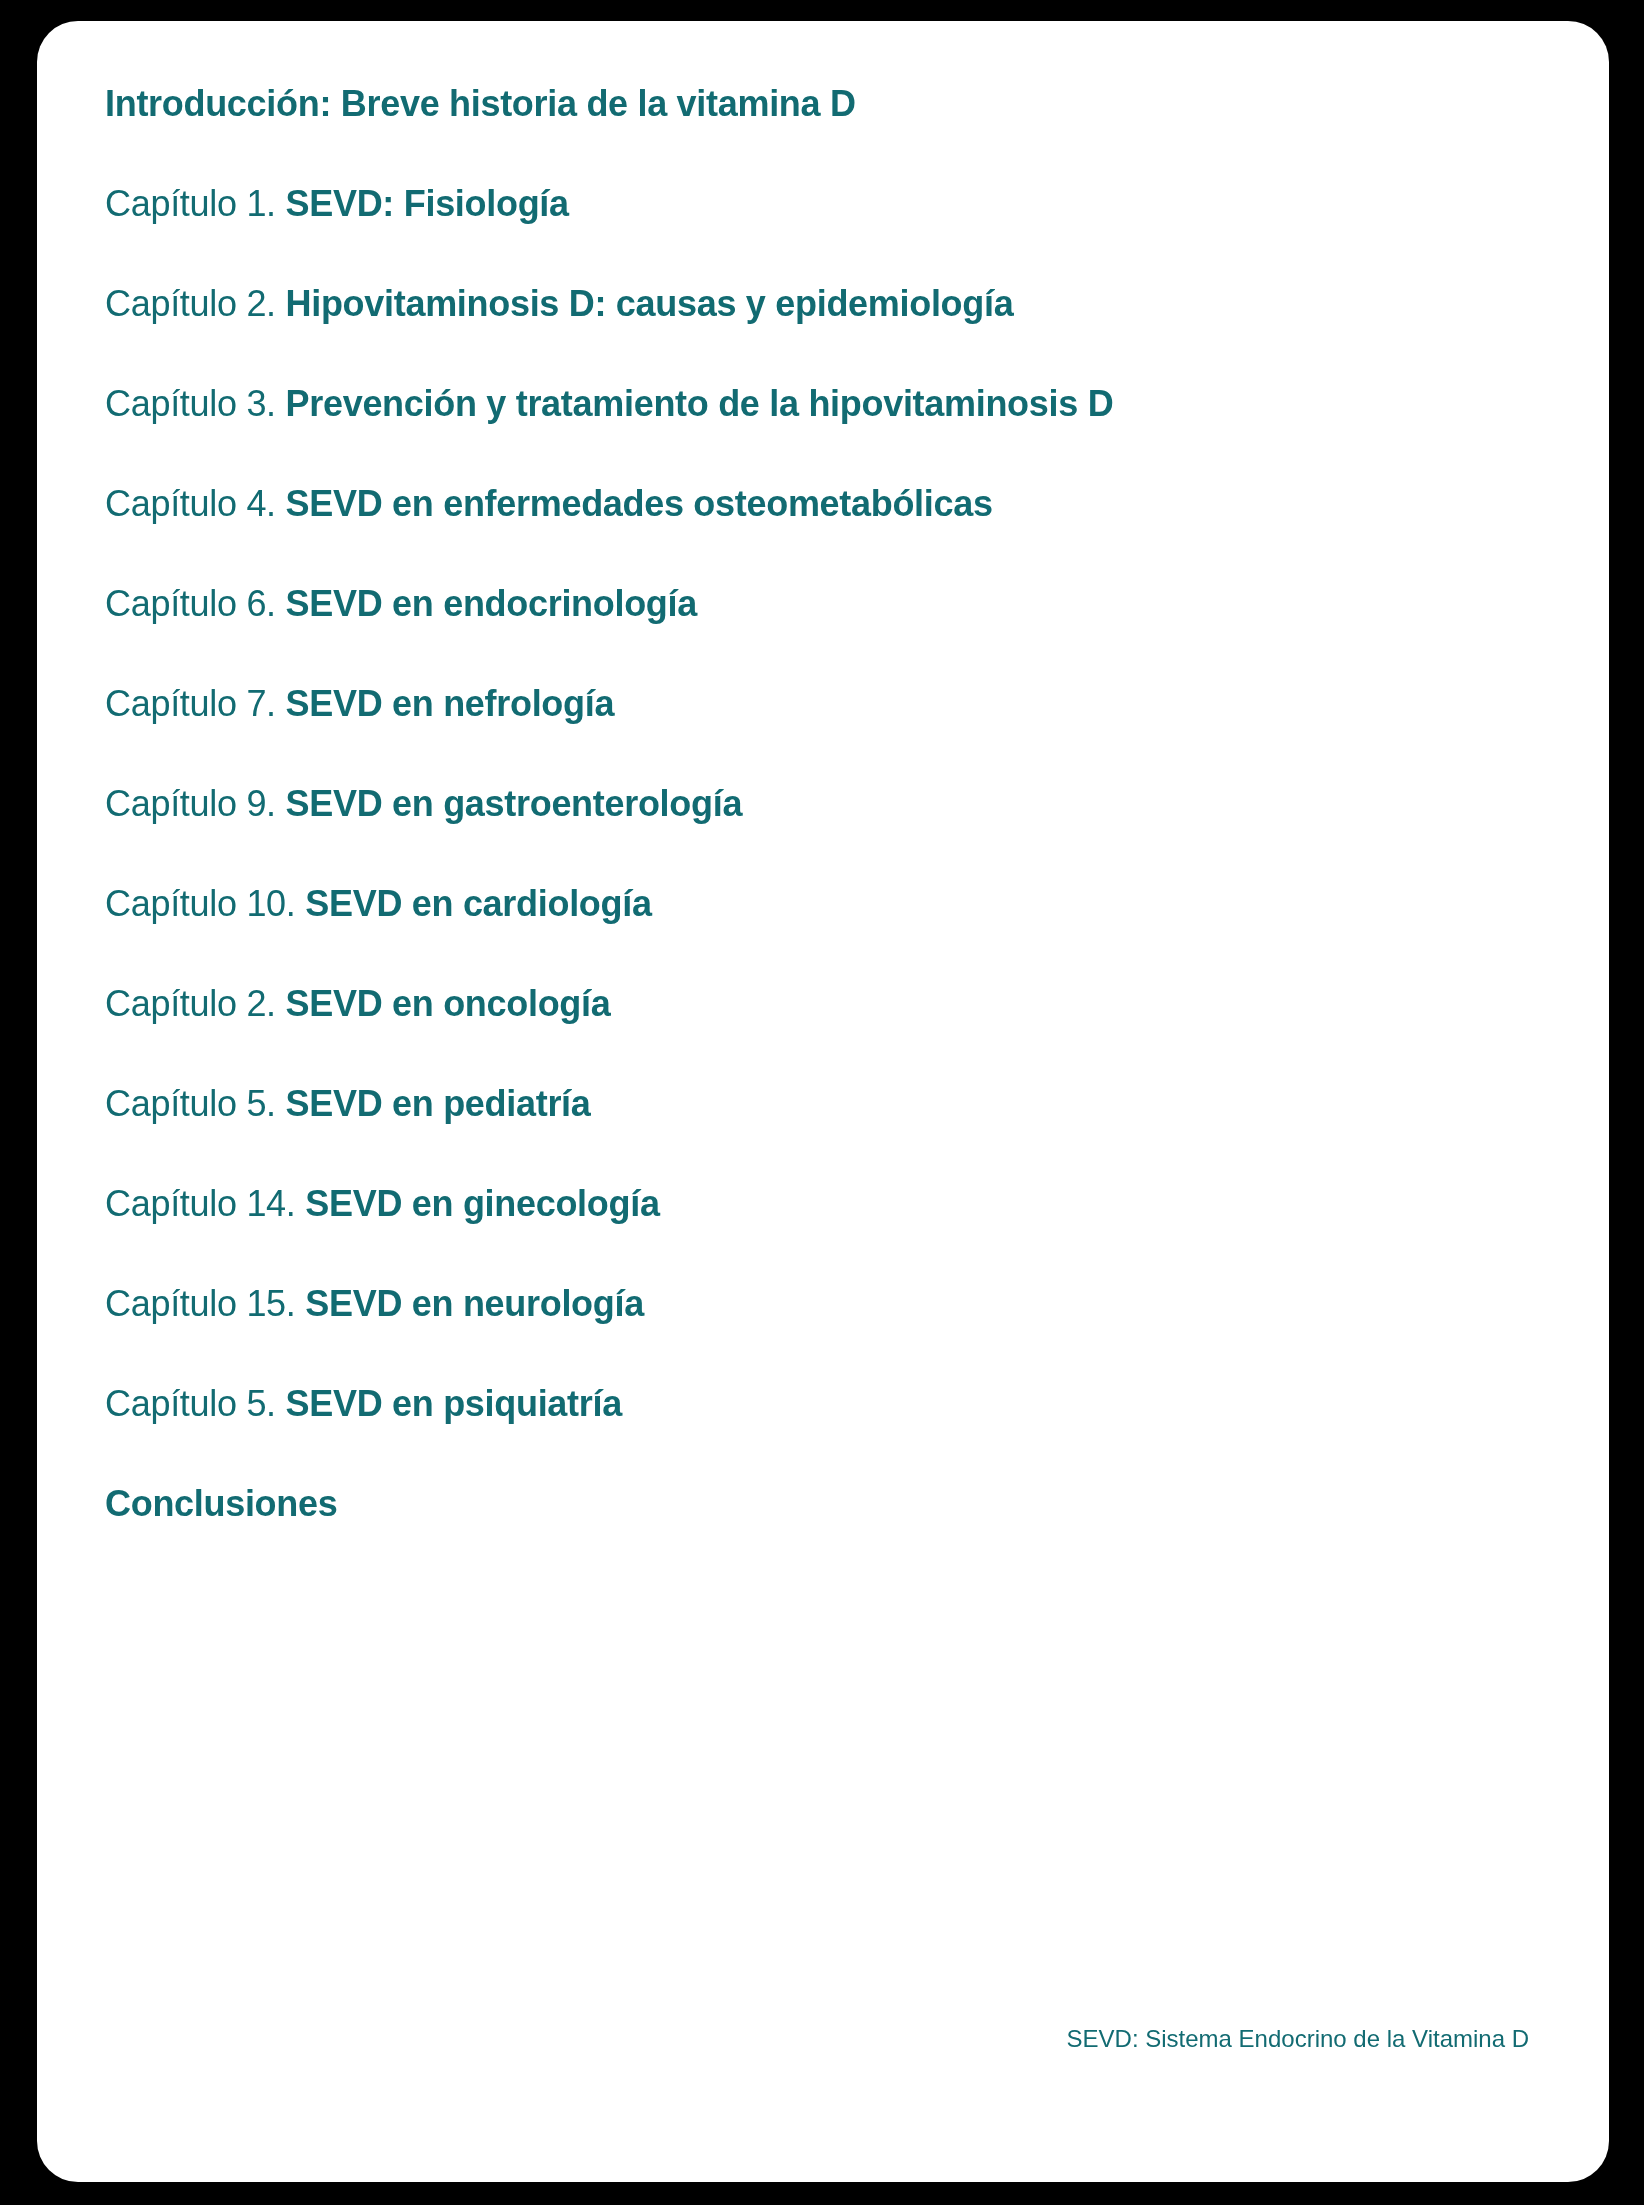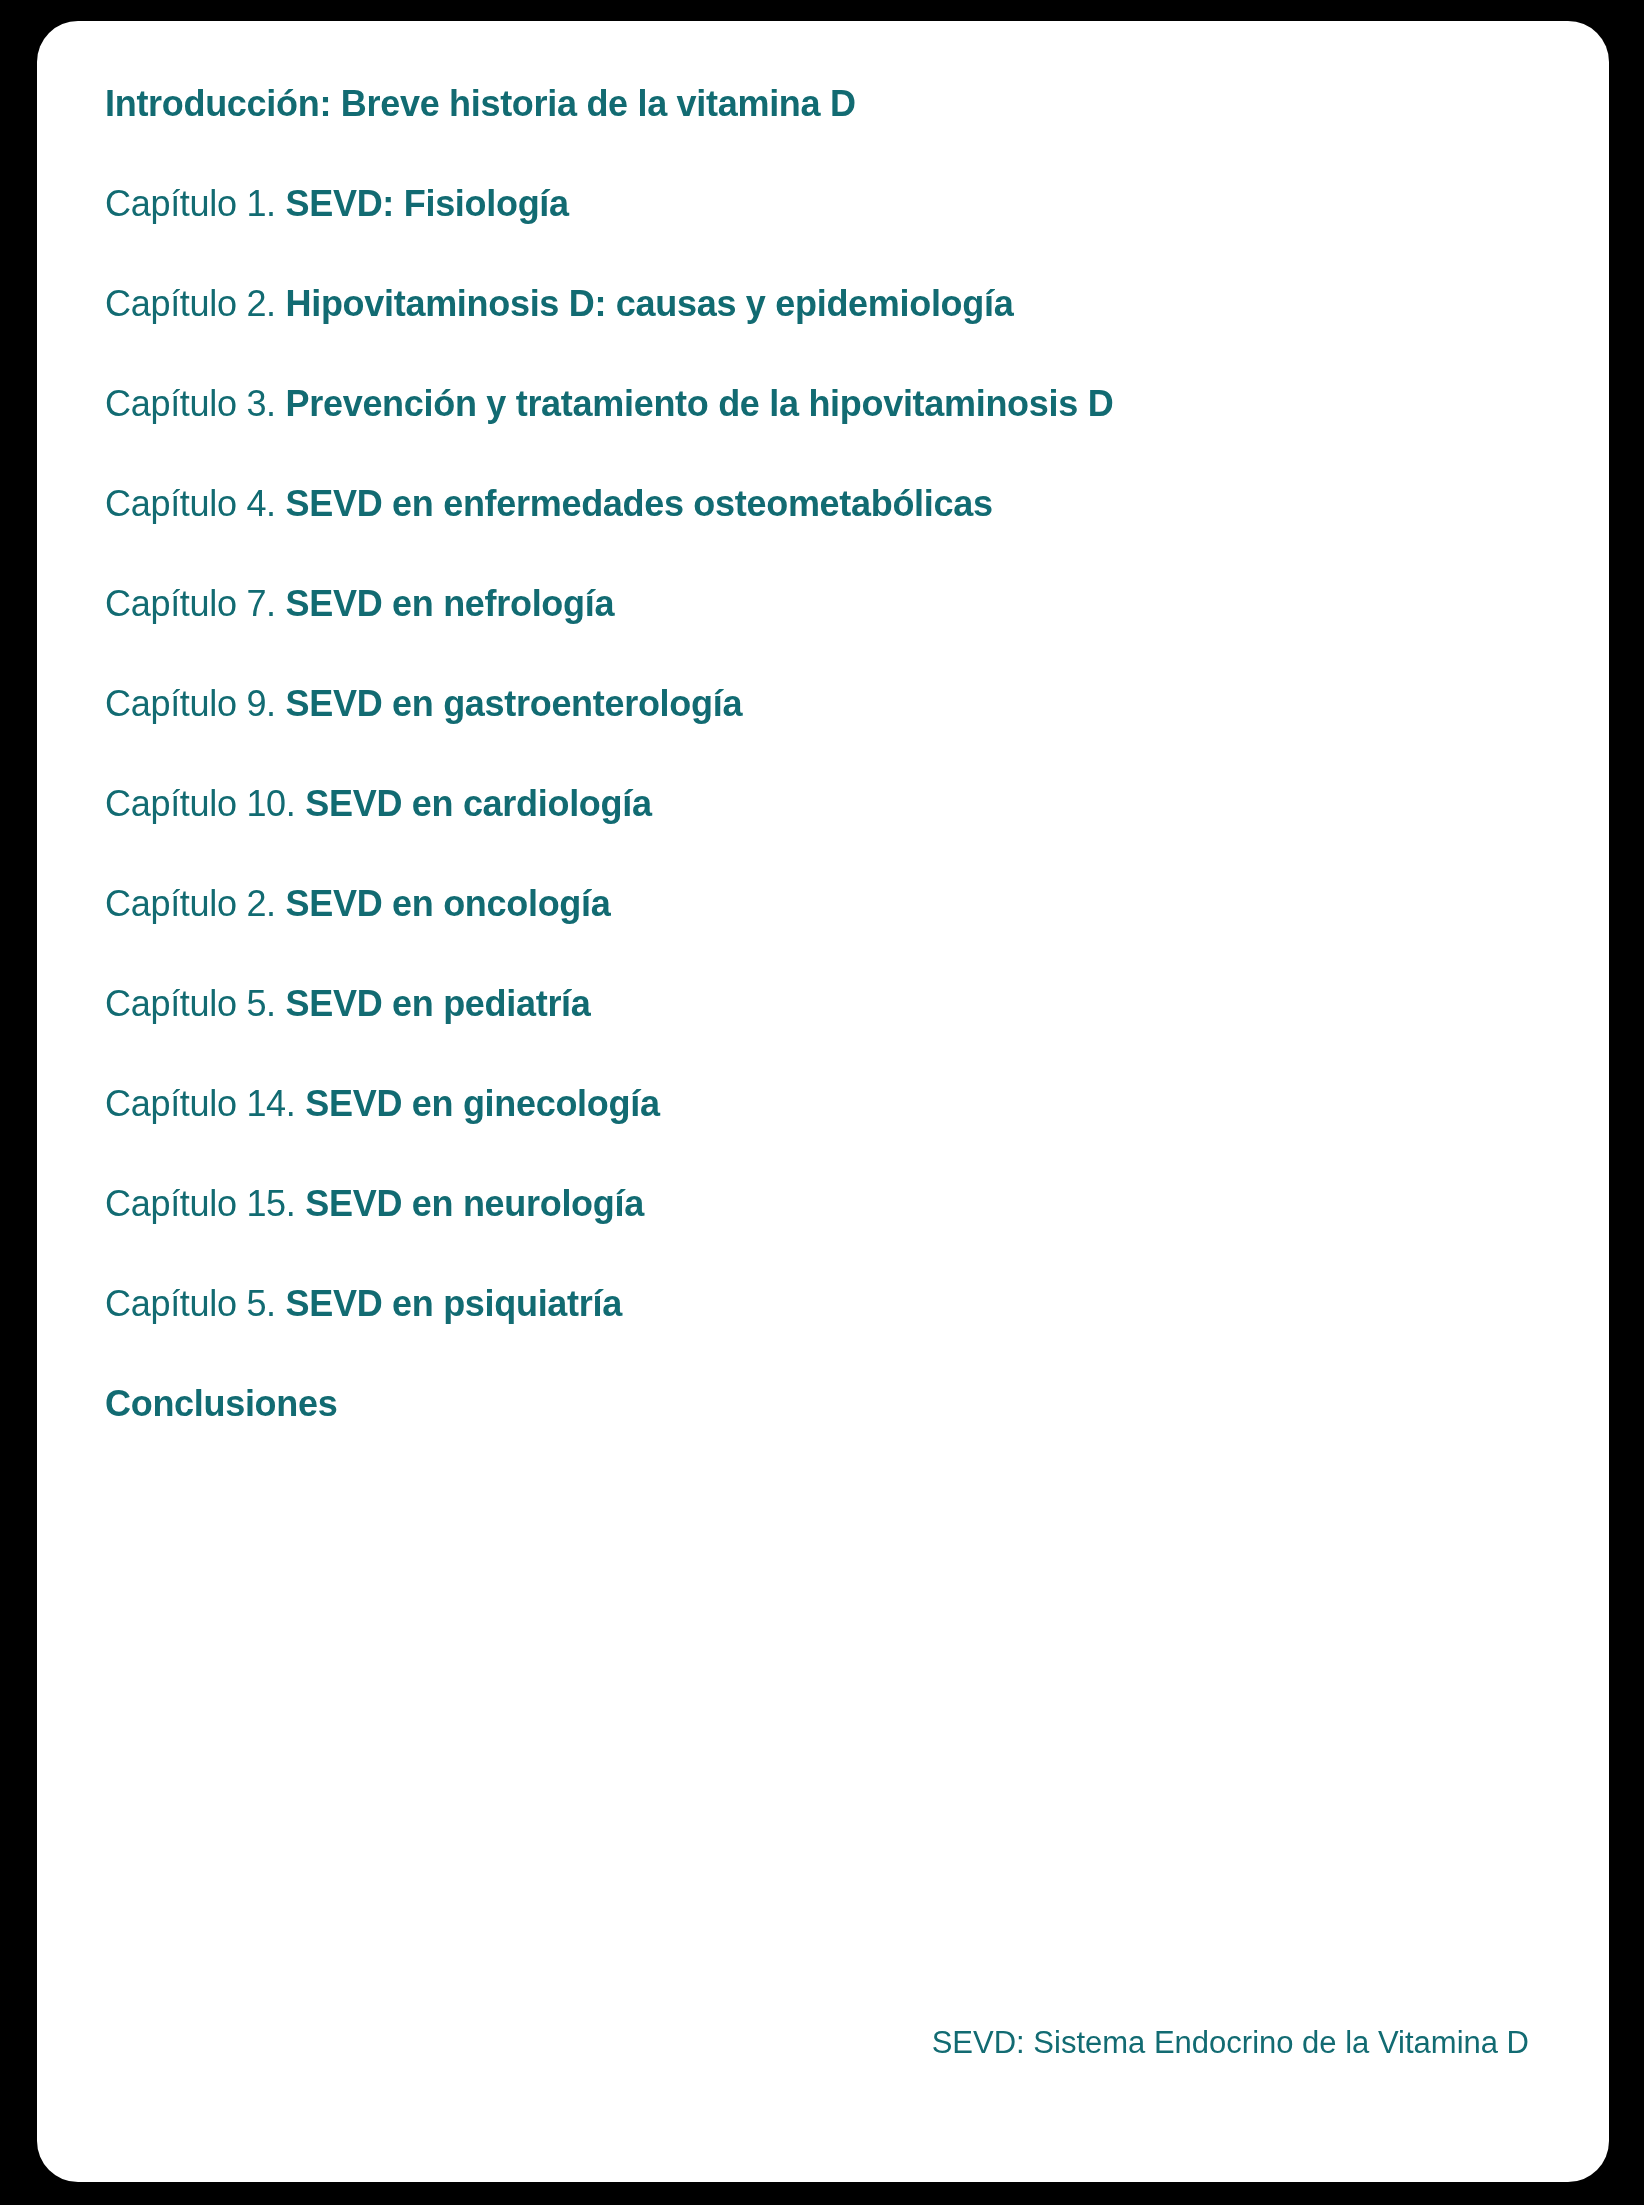--- a/index.html
+++ b/index.html
@@ -52,35 +52,36 @@
 
   .toc-item.bold-all .lead {
     font-weight: 700;
   }
 
   .footnote {
     position: absolute;
     right: 80px;
     top: 2004px;
     color: #126b72;
-    font-size: 31px;
+    font-size: 24px;
     font-weight: 400;
     white-space: nowrap;
   }
 </style>
 </head>
 <body>
 
 <div class="slide">
   <div class="toc">
       <div class="toc-item bold-all"><span class="lead">Introducción:</span><span class="title"> Breve historia de la vitamina D</span></div>
       <div class="toc-item"><span class="lead">Capítulo 1.</span><span class="title"> SEVD: Fisiología</span></div>
       <div class="toc-item"><span class="lead">Capítulo 2.</span><span class="title"> Hipovitaminosis D: causas y epidemiología</span></div>
       <div class="toc-item"><span class="lead">Capítulo 3.</span><span class="title"> Prevención y tratamiento de la hipovitaminosis D</span></div>
       <div class="toc-item"><span class="lead">Capítulo 4.</span><span class="title"> SEVD en enfermedades osteometabólicas</span></div>
+      <div class="toc-item"><span class="lead">Capítulo 6.</span><span class="title"> SEVD en endocrinología</span></div>
       <div class="toc-item"><span class="lead">Capítulo 7.</span><span class="title"> SEVD en nefrología</span></div>
       <div class="toc-item"><span class="lead">Capítulo 9.</span><span class="title"> SEVD en gastroenterología</span></div>
       <div class="toc-item"><span class="lead">Capítulo 10.</span><span class="title"> SEVD en cardiología</span></div>
       <div class="toc-item"><span class="lead">Capítulo 2.</span><span class="title"> SEVD en oncología</span></div>
       <div class="toc-item"><span class="lead">Capítulo 5.</span><span class="title"> SEVD en pediatría</span></div>
       <div class="toc-item"><span class="lead">Capítulo 14.</span><span class="title"> SEVD en ginecología</span></div>
       <div class="toc-item"><span class="lead">Capítulo 15.</span><span class="title"> SEVD en neurología</span></div>
       <div class="toc-item"><span class="lead">Capítulo 5.</span><span class="title"> SEVD en psiquiatría</span></div>
       <div class="toc-item bold-all"><span class="lead">Conclusiones</span><span class="title"></span></div>
     </div>

